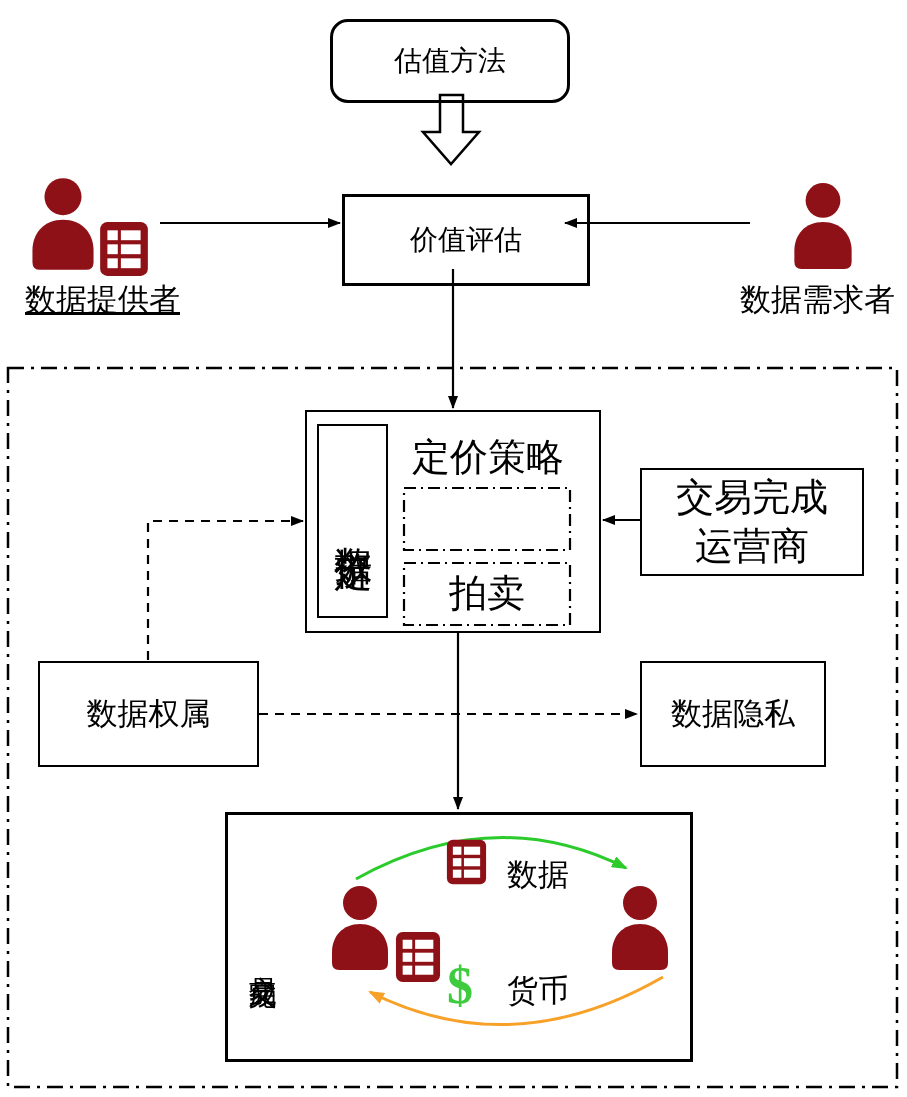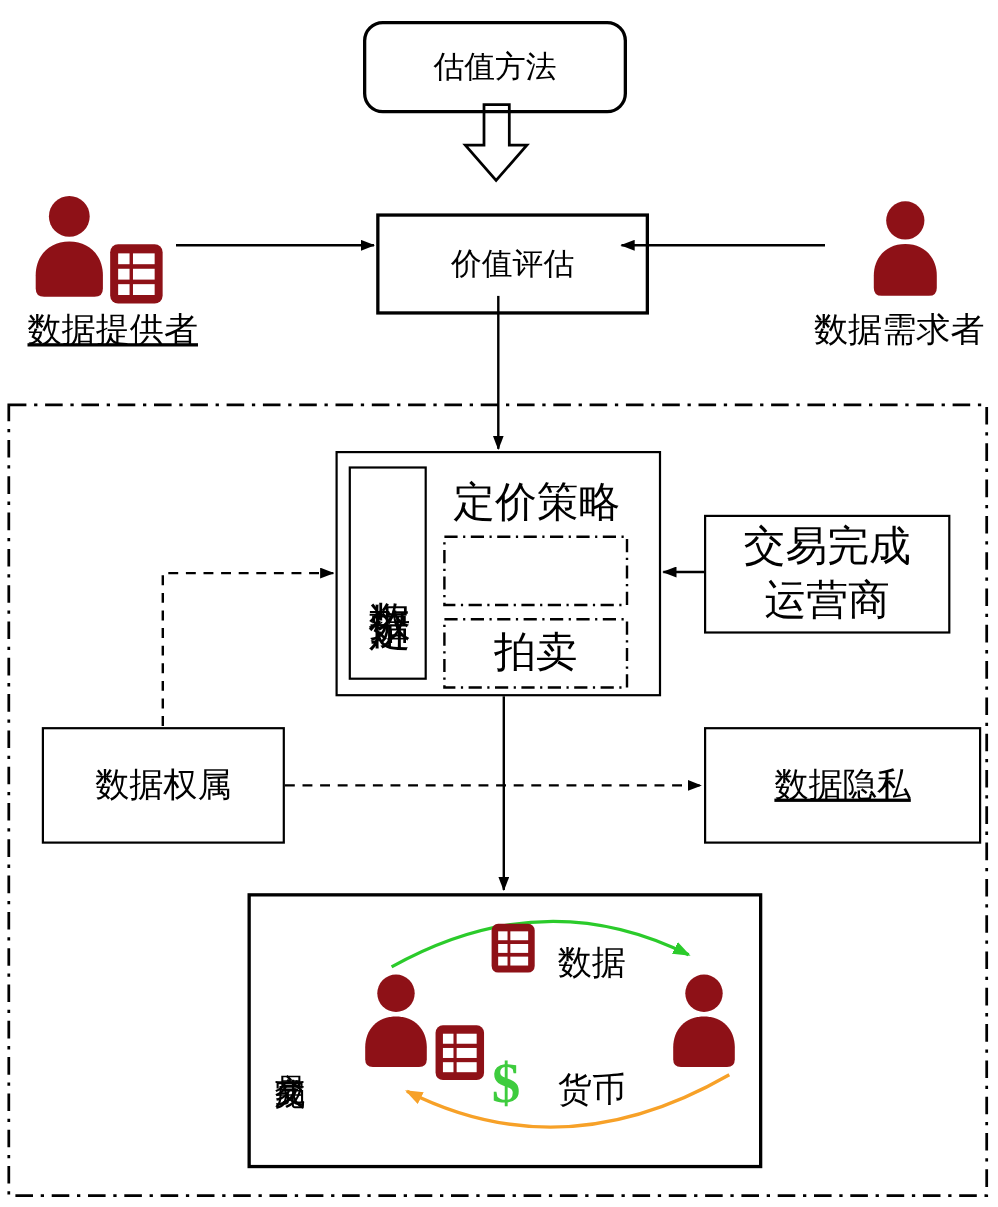--- a/index.html
+++ b/index.html
@@ -98,21 +98,21 @@
   <div class="box f30" style="left:640px;top:468px;width:224px;height:108px;">
     <div>
       <div>交易完成</div>
       <div>运营商</div>
     </div>
   </div>
 
   <div class="box f31" style="left:38px;top:661px;width:221px;height:106px;">
     <span>数据权属</span>
   </div>
-  <div class="box f31" style="left:640px;top:661px;width:252px;height:106px;text-decoration:underline;">
+  <div class="box f31" style="left:640px;top:661px;width:186px;height:106px;">
     <span>数据隐私</span>
   </div>
 
   <div class="box thick" style="left:225px;top:812px;width:468px;height:250px;"></div>
   <div class="lbl f33" style="left:240px;top:866px;width:44px;height:148px;">
     <span class="vert">交易完成</span>
   </div>
   <div class="lbl f31" style="left:498px;top:843px;width:80px;height:38px;margin-top:13px;">
     <span>数据</span>
   </div>

